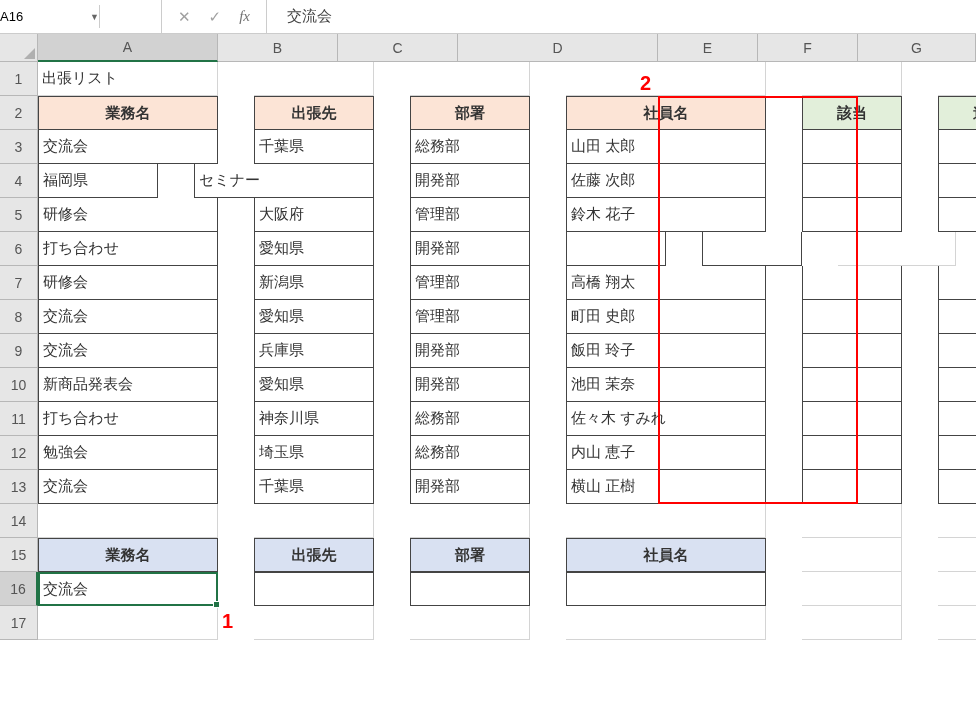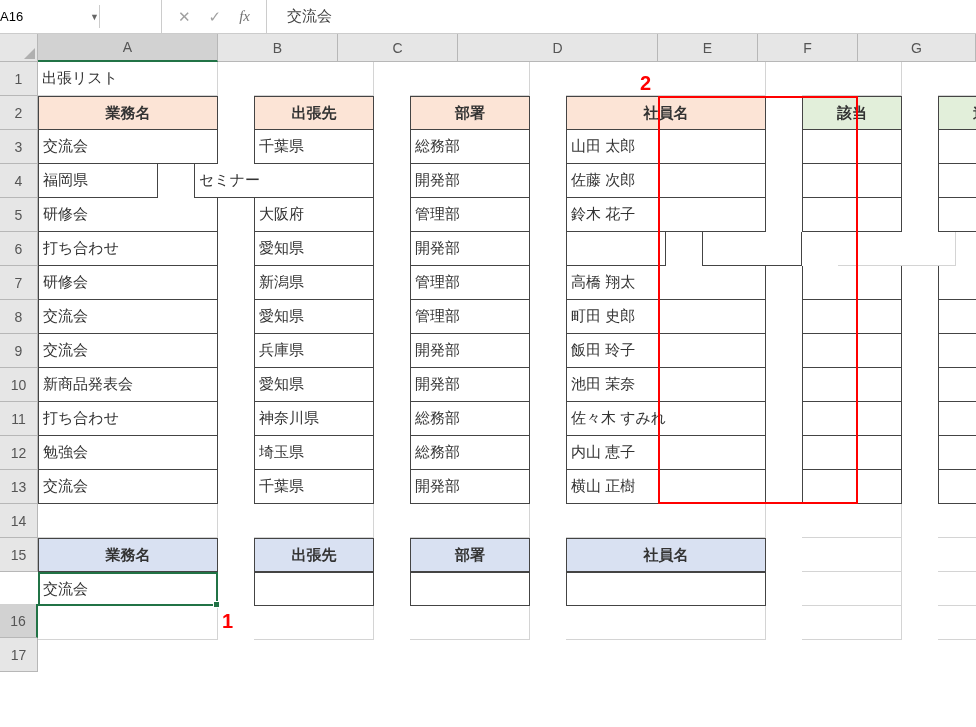--- a/index.html
+++ b/index.html
@@ -101,21 +101,21 @@
       height: 34px;
       background: #e6e6e6;
       border-right: 1px solid #b7b7b7;
       border-bottom: 1px solid #b7b7b7;
       display: flex;
       align-items: center;
       justify-content: center;
       font-size: 14px;
       color: #555;
     }
-    .row-h.active { background: #d2d2d2; border-right: 2px solid #217346; margin-top: 32px; }
+    .row-h.active { background: #d2d2d2; border-right: 2px solid #217346; }
     .grid {
       position: relative;
     }
     .grid-row {
       display: flex;
       gap: 36px;
     }
     .cell {
       height: 34px;
       border-right: 1px solid #d4d4d4;

